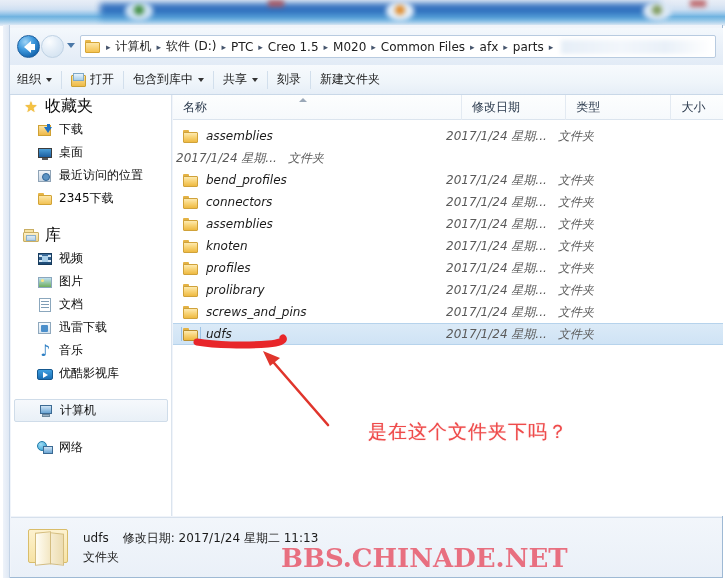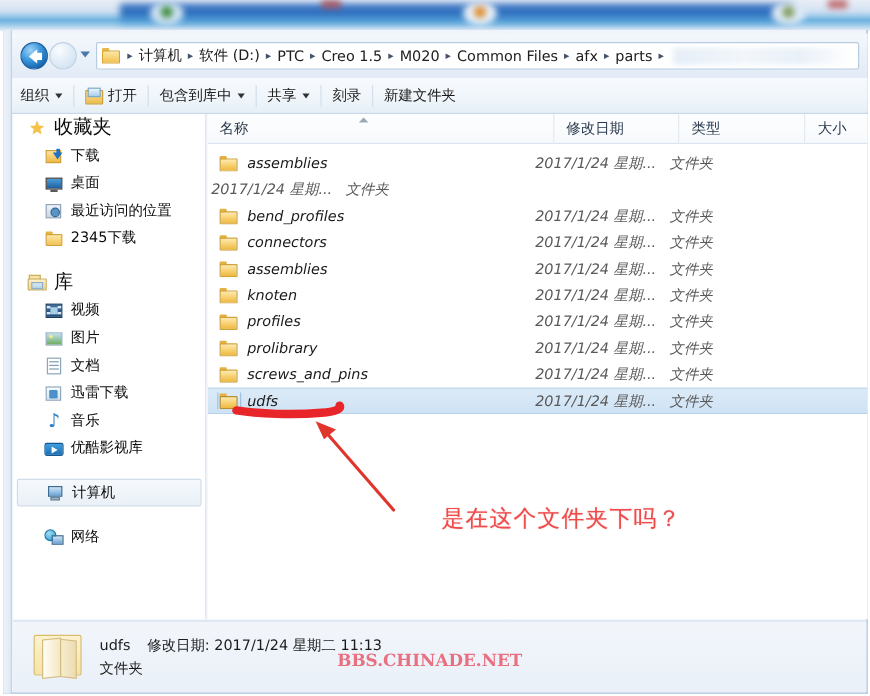--- a/index.html
+++ b/index.html
@@ -473,21 +473,21 @@
     position: absolute;
     left: 72px; top: 31px;
     font-size: 12px;
     color: #1b1b1b;
   }
   .watermark {
     position: absolute;
     left: 281px; top: 543px;
     font-family: "DejaVu Serif", "Liberation Serif", serif;
     font-weight: bold;
-    font-size: 14px;
+    font-size: 26px;
     color: #e8697a;
     letter-spacing: 0px;
     opacity: .95;
   }
 </style>
 </head>
 <body>
 
 <div id="screen">
 

